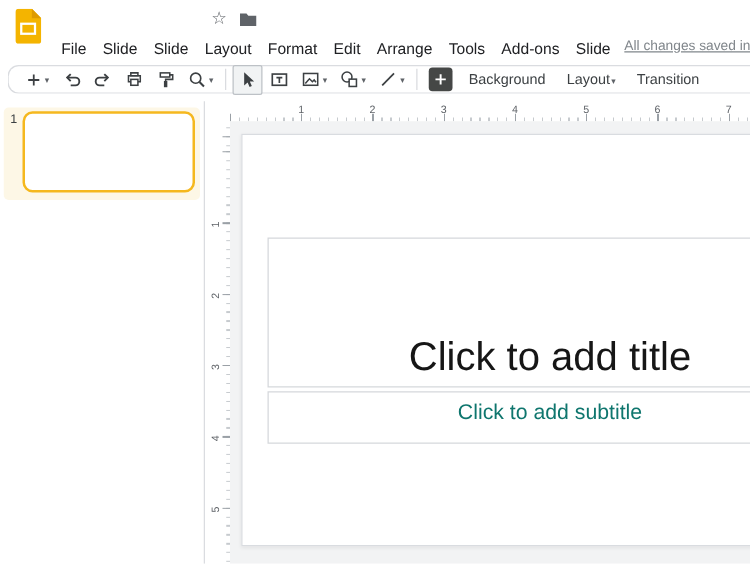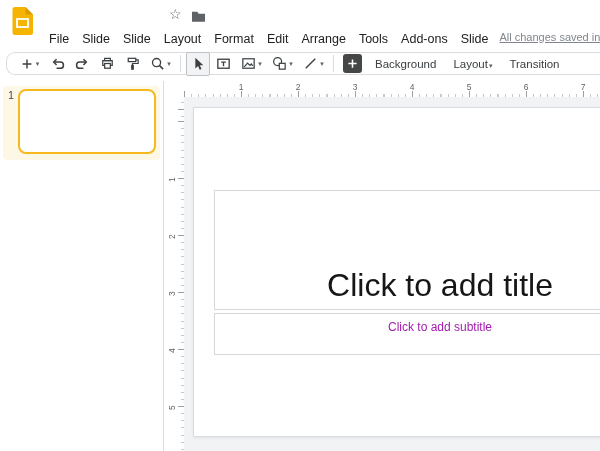--- a/index.html
+++ b/index.html
@@ -66,21 +66,21 @@
   .canvas { position:absolute; left:0; top:16px; right:0; bottom:0; background:#f2f3f4; overflow:hidden; }
   .slide-page { position:absolute; left:9px; top:10px; width:492px; height:330px; background:#fff;
                 border:1px solid #d9dce0; box-shadow:0 1px 3px rgba(0,0,0,0.07); }
   .title-ph { position:absolute; left:20px; top:82px; width:452px; height:120px;
               border:1px solid #d5d8db; display:flex; align-items:flex-end; justify-content:center;
               padding-bottom:5px; cursor:text; }
   .title-ph span { font-size:32px; color:#161616;text-align:center; }
   .subtitle-ph { position:absolute; left:20px; top:205px; width:452px; height:42px;
                  border:1px solid #d5d8db; display:flex; align-items:flex-start; justify-content:center;
                  padding-top:6px; cursor:text; }
-  .subtitle-ph span { font-size:12px; color:#a21caf; }
+  .subtitle-ph span { font-size:17px; color:#0f766e; }
 </style>
 </head>
 <body>
 
 <div class="app">
 
   <div class="topbar">
     <div class="logo">
       <svg width="21" height="28" viewBox="0 0 21 28">
         <path d="M3 0 H13.5 L21 7.5 V25.5 A2.5 2.5 0 0 1 18.5 28 H3 A2.5 2.5 0 0 1 0.5 25.5 V2.5 A2.5 2.5 0 0 1 3 0 Z" fill="#F4B400"></path>

